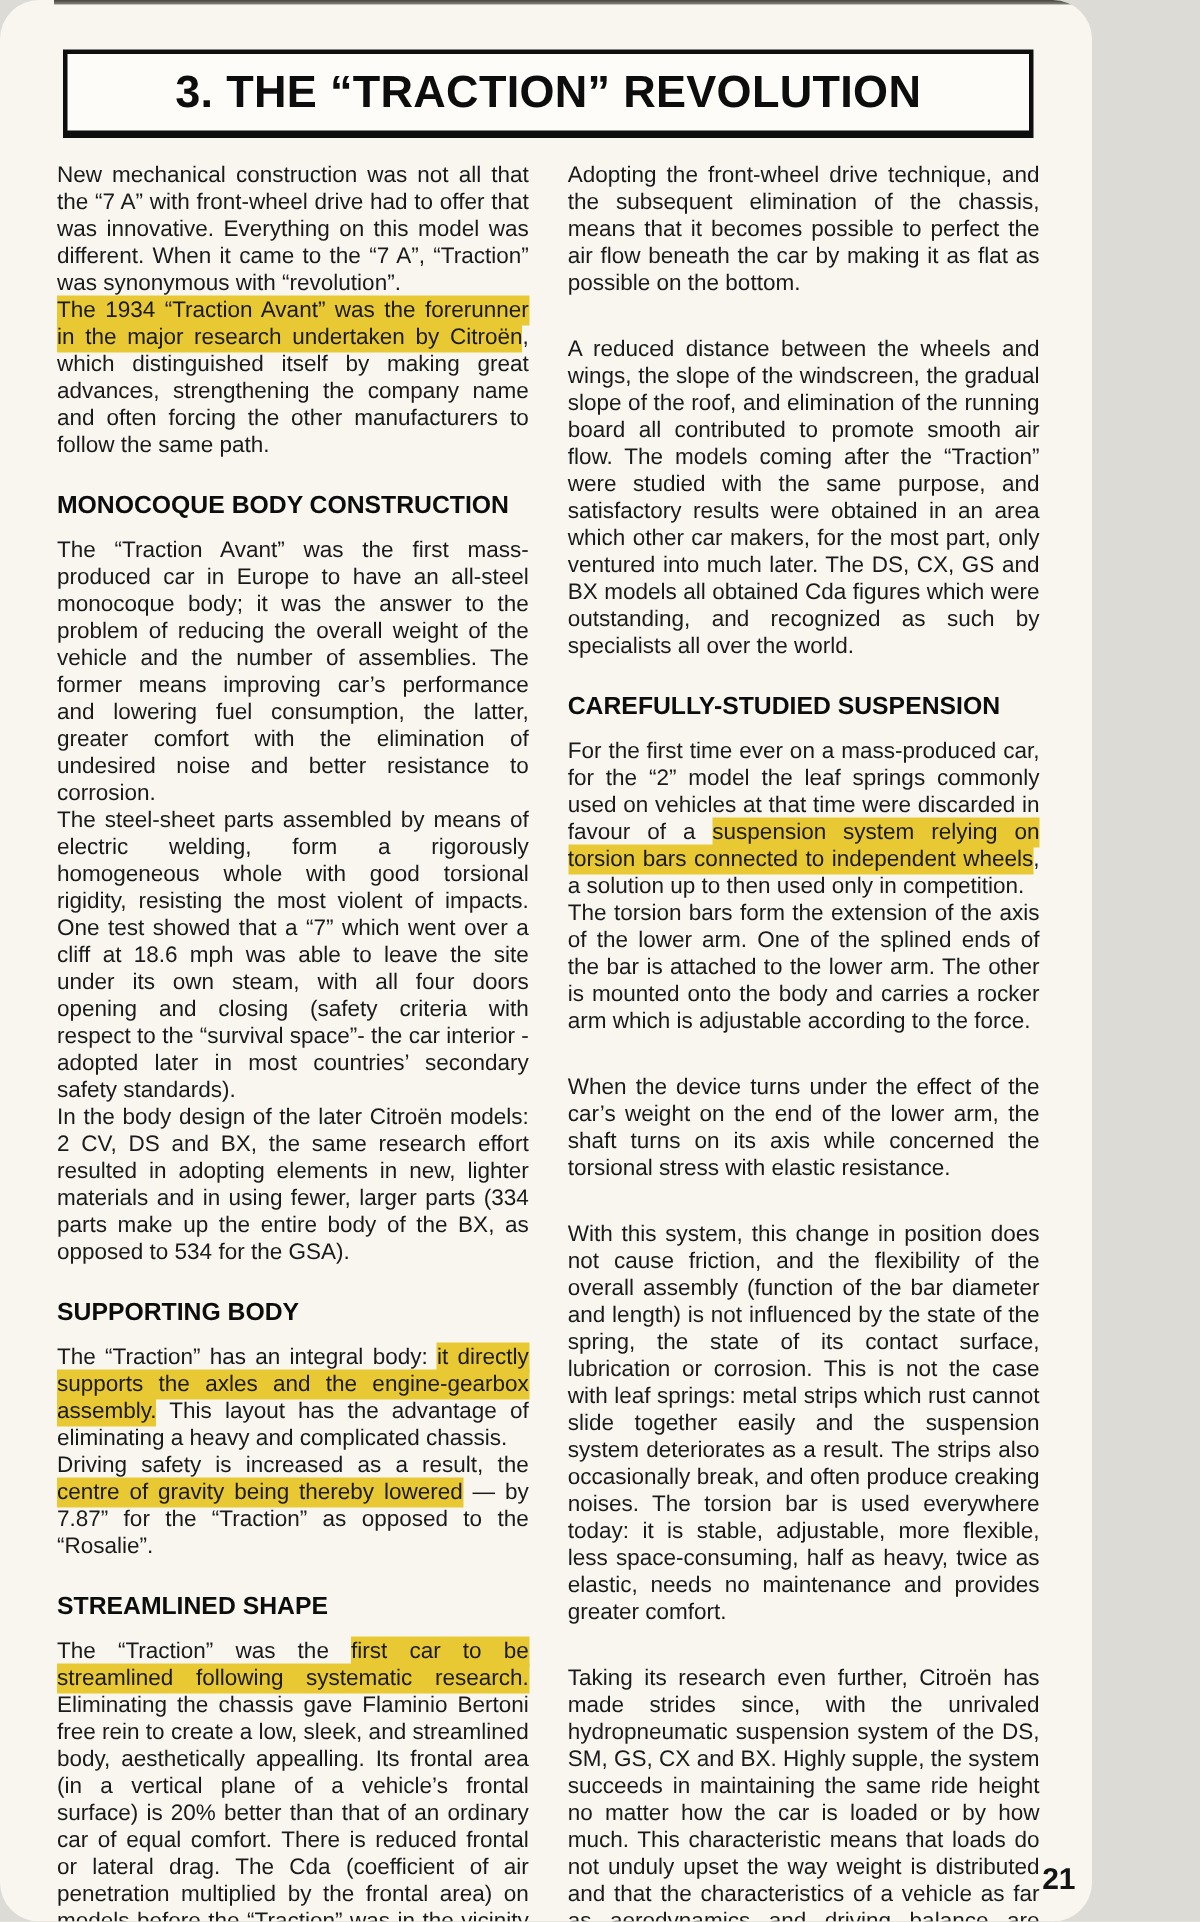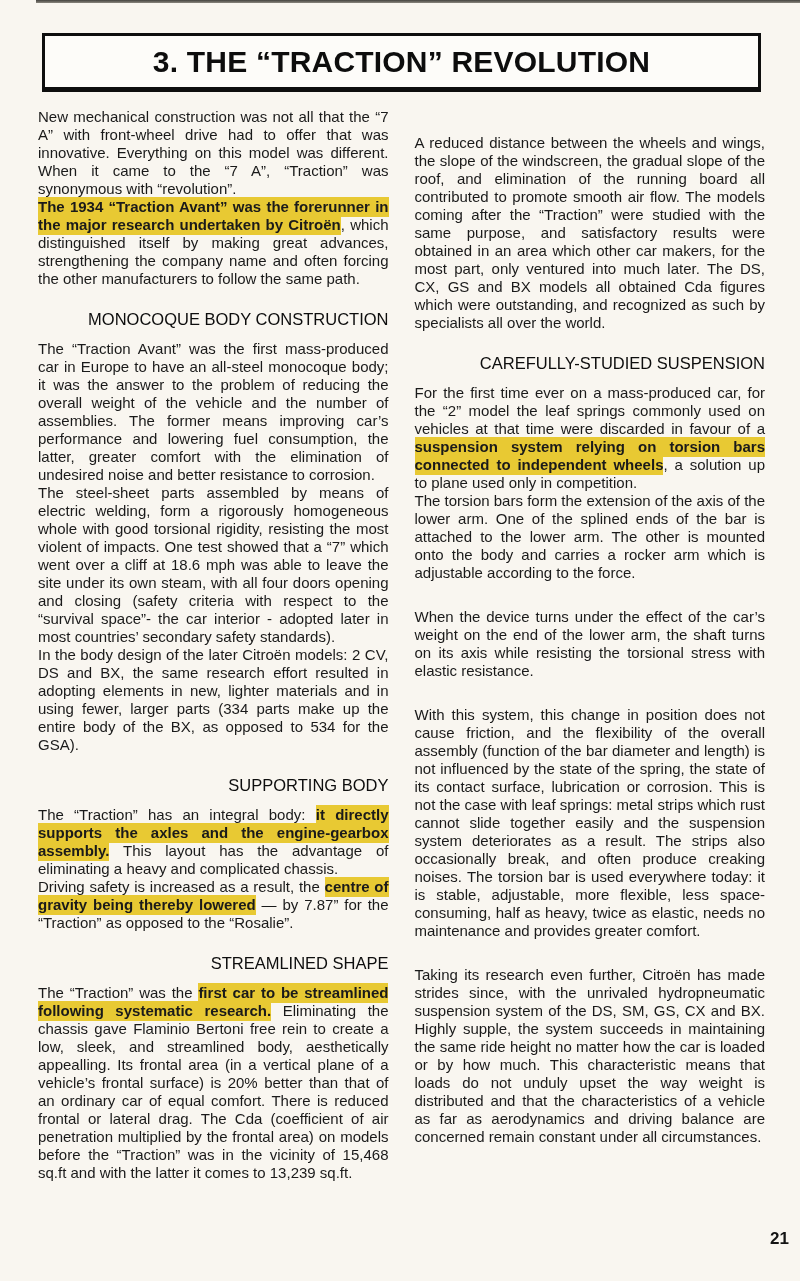--- a/index.html
+++ b/index.html
@@ -1,25 +1,26 @@
 <!DOCTYPE html>
 <html lang="en" style="--paper: #f9f6f0; --ink: #1a1a1a; --hl: #e8c933;"><head>
 <meta charset="utf-8">
 <style>
   html,body{margin:0;padding:0;background:#dddbd6;}
   .page{
     position:relative;
-    width:800px;height:1281px;
+    width:728px;height:1281px;
     margin:0;
     background:var(--paper,#f9f6f0);
     color:var(--ink,#1a1a1a);
     font-family:"Liberation Sans", sans-serif;
     box-sizing:border-box;
     padding:0 35px 0 38px;
     overflow:hidden;
+    border-radius:26px;
   }
   .scan-edge{
     position:absolute;top:0;left:36px;right:0;height:3px;
     background:linear-gradient(to bottom,#45433f,#8a877e);
   }
   .title-box{
     margin:33px 4px 16px 4px;
     border:3px solid #0e0e0e;
     border-bottom-width:5px;
     background:#fdfcf9;
@@ -41,39 +42,38 @@
   .col{
     flex:1 1 0;
     text-align:justify;
     font-size:15px;
     line-height:18px;
   }
   .para{margin:0;}
   .para.gap{margin-top:26px;}
   .col-heading{
     margin:22px 0 12px 0;
-    text-align:right;
+    text-align:left;
     font-size:16.5px;
-    font-weight:normal;
+    font-weight:bold;
     letter-spacing:0;
     line-height:18px;
     color:#0d0d0d;
   }
   .hl{
     background:var(--hl,#e8c933);
     padding:1px 0 2px 0;
     box-decoration-break:clone;
-    font-weight:bold;
     -webkit-box-decoration-break:clone;
   }
   .page-number{
     position:absolute;
     right:11px;
-    bottom:32px;
-    font-size:17px;
+    bottom:16px;
+    font-size:20px;
     font-weight:bold;
     color:#141414;
   }
 </style>
 </head>
 <body>
 
 <div class="page">
   <div class="scan-edge"></div>
 
@@ -89,24 +89,25 @@
         <p class="para"><span class="">The “Traction Avant” was the first mass-produced car in Europe to have an all-steel monocoque body; it was the answer to the problem of reducing the overall weight of the vehicle and the number of assemblies. The former means improving car’s performance and lowering fuel consumption, the latter, greater comfort with the elimination of undesired noise and better resistance to corrosion.</span></p>
         <p class="para"><span class="">The steel-sheet parts assembled by means of electric welding, form a rigorously homogeneous whole with good torsional rigidity, resisting the most violent of impacts. One test showed that a “7” which went over a cliff at 18.6 mph was able to leave the site under its own steam, with all four doors opening and closing (safety criteria with respect to the “survival space”- the car interior - adopted later in most countries’ secondary safety standards).</span></p>
         <p class="para"><span class="">In the body design of the later Citroën models: 2 CV, DS and BX, the same research effort resulted in adopting elements in new, lighter materials and in using fewer, larger parts (334 parts make up the entire body of the BX, as opposed to 534 for the GSA).</span></p>
         <h3 class="col-heading">SUPPORTING BODY</h3>
         <p class="para"><span class="">The “Traction” has an integral body: </span><span class="hl">it directly supports the axles and the engine-gearbox assembly.</span><span class=""> This layout has the advantage of eliminating a heavy and complicated chassis.</span></p>
         <p class="para"><span class="">Driving safety is increased as a result, the </span><span class="hl">centre of gravity being thereby lowered</span><span class=""> — by 7.87” for the “Traction” as opposed to the “Rosalie”.</span></p>
         <h3 class="col-heading">STREAMLINED SHAPE</h3>
         <p class="para"><span class="">The “Traction” was the </span><span class="hl">first car to be streamlined following systematic research.</span><span class=""> Eliminating the chassis gave Flaminio Bertoni free rein to create a low, sleek, and streamlined body, aesthetically appealling. Its frontal area (in a vertical plane of a vehicle’s frontal surface) is 20% better than that of an ordinary car of equal comfort. There is reduced frontal or lateral drag. The Cda (coefficient of air penetration multiplied by the frontal area) on models before the “Traction” was in the vicinity of 15,468 sq.ft and with the latter it comes to 13,239 sq.ft.</span></p>
       </div>
     <div class="col">
+        <p class="para"><span class="">Adopting the front-wheel drive technique, and the subsequent elimination of the chassis, means that it becomes possible to perfect the air flow beneath the car by making it as flat as possible on the bottom.</span></p>
         <p class="para gap"><span class="">A reduced distance between the wheels and wings, the slope of the windscreen, the gradual slope of the roof, and elimination of the running board all contributed to promote smooth air flow. The models coming after the “Traction” were studied with the same purpose, and satisfactory results were obtained in an area which other car makers, for the most part, only ventured into much later. The DS, CX, GS and BX models all obtained Cda figures which were outstanding, and recognized as such by specialists all over the world.</span></p>
         <h3 class="col-heading">CAREFULLY-STUDIED SUSPENSION</h3>
-        <p class="para"><span class="">For the first time ever on a mass-produced car, for the “2” model the leaf springs commonly used on vehicles at that time were discarded in favour of a </span><span class="hl">suspension system relying on torsion bars connected to independent wheels</span><span class="">, a solution up to plane used only in competition.</span></p>
+        <p class="para"><span class="">For the first time ever on a mass-produced car, for the “2” model the leaf springs commonly used on vehicles at that time were discarded in favour of a </span><span class="hl">suspension system relying on torsion bars connected to independent wheels</span><span class="">, a solution up to then used only in competition.</span></p>
         <p class="para"><span class="">The torsion bars form the extension of the axis of the lower arm. One of the splined ends of the bar is attached to the lower arm. The other is mounted onto the body and carries a rocker arm which is adjustable according to the force.</span></p>
-        <p class="para gap"><span class="">When the device turns under the effect of the car’s weight on the end of the lower arm, the shaft turns on its axis while resisting the torsional stress with elastic resistance.</span></p>
+        <p class="para gap"><span class="">When the device turns under the effect of the car’s weight on the end of the lower arm, the shaft turns on its axis while concerned the torsional stress with elastic resistance.</span></p>
         <p class="para gap"><span class="">With this system, this change in position does not cause friction, and the flexibility of the overall assembly (function of the bar diameter and length) is not influenced by the state of the spring, the state of its contact surface, lubrication or corrosion. This is not the case with leaf springs: metal strips which rust cannot slide together easily and the suspension system deteriorates as a result. The strips also occasionally break, and often produce creaking noises. The torsion bar is used everywhere today: it is stable, adjustable, more flexible, less space-consuming, half as heavy, twice as elastic, needs no maintenance and provides greater comfort.</span></p>
         <p class="para gap"><span class="">Taking its research even further, Citroën has made strides since, with the unrivaled hydropneumatic suspension system of the DS, SM, GS, CX and BX. Highly supple, the system succeeds in maintaining the same ride height no matter how the car is loaded or by how much. This characteristic means that loads do not unduly upset the way weight is distributed and that the characteristics of a vehicle as far as aerodynamics and driving balance are concerned remain constant under all circumstances.</span></p>
       </div>
   </div>
 
   <div class="page-number">21</div>
 </div>
 
 </body></html>

